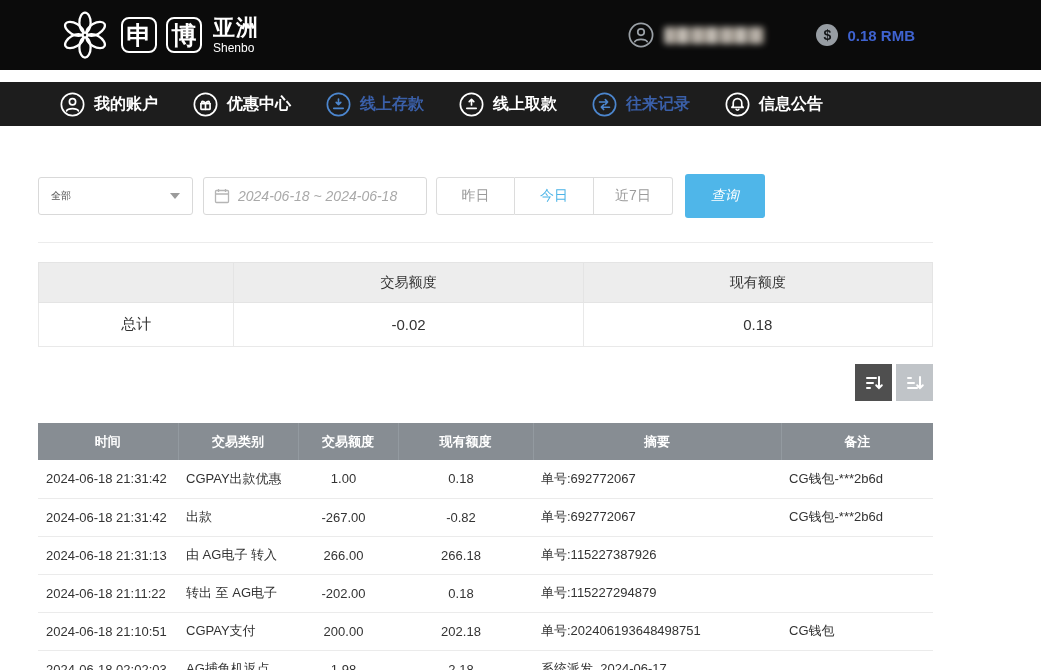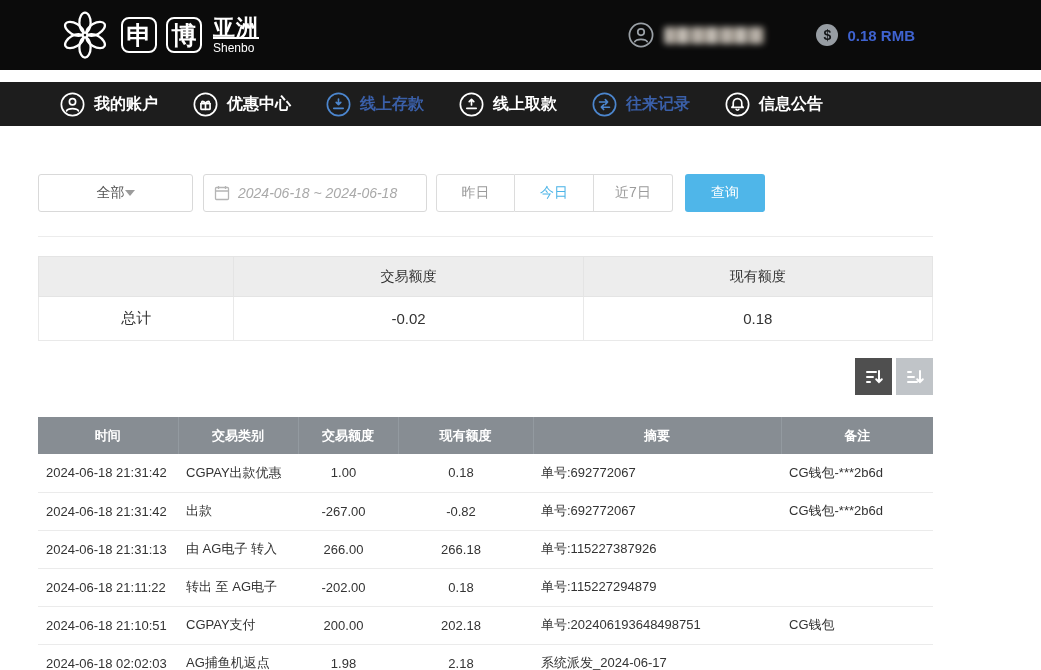--- a/index.html
+++ b/index.html
@@ -15,21 +15,21 @@
     padding: 0 126px 0 58px;
   }
   .brand { display: flex; align-items: center; gap: 9px; color: #fff; cursor: pointer; }
   .flower { display: flex; align-items: center; }
   .boxchar {
     width: 36px; height: 36px; border: 2px solid #fff; border-radius: 8px;
     display: flex; align-items: center; justify-content: center;
     font-size: 25px; font-weight: bold;
   }
   .brand-sub { line-height: 1; margin-left: 2px; }
-  .brand-region { font-size: 22px; font-weight: bold; letter-spacing: 1px; text-decoration: underline; }
+  .brand-region { font-size: 22px; font-weight: bold; letter-spacing: 1px; }
   .brand-en { font-size: 12px; margin-top: 3px; }
   .top-right { display: flex; align-items: center; gap: 52px; }
   .user-chip { display: flex; align-items: center; gap: 10px; cursor: pointer; }
   .blurred {
     width: 100px; height: 17px; border-radius: 2px;
     background: repeating-linear-gradient(90deg,#c9c2b9 0 9px,#a59c92 9px 15px,#d8d2c9 15px 23px,#8f887f 23px 29px);
     filter: blur(3px); opacity: .92;
   }
   .balance { display: flex; align-items: center; gap: 9px; color: #3f63d0; font-weight: bold; font-size: 15px; cursor: pointer; }
   .coin {
@@ -50,41 +50,42 @@
   .nav-item.active { color: #3a5fa8; }
   .nav-item.active .icon { color: #4c86ce; }
   
   .content { width: 895px; margin-left: 38px; }
   .filter-row {
     margin-top: 48px; display: flex; align-items: center;
     padding-bottom: 24px; border-bottom: 1px solid #ececec;
   }
   .select-box {
     width: 155px; height: 38px; border: 1px solid #d9d9d9; border-radius: 3px;
-    display: flex; align-items: center; justify-content: center;
-    padding: 0 12px; color: #555; font-size: 14px; cursor: pointer; background: #fff;
+    display: flex; align-items: center; justify-content: space-between;
+    padding: 0 12px; color: #555; font-size: 10px; cursor: pointer; background: #fff;
   }
   .caret { width: 0; height: 0; border-left: 5px solid transparent; border-right: 5px solid transparent; border-top: 6px solid #9b9b9b; }
   .date-box {
     width: 224px; height: 38px; border: 1px solid #d9d9d9; border-radius: 3px;
     margin-left: 10px; display: flex; align-items: center; gap: 8px;
     padding: 0 10px; color: #a9a9a9; font-size: 14px; cursor: text; background: #fff; font-style: italic;
   }
   .quick-group { display: flex; margin-left: 9px; }
   .quick-btn {
     width: 79px; height: 38px; background: #fff; border: 1px solid #dcdcdc; border-left: none;
     color: #9b9b9b; font-size: 14px; display: flex; align-items: center; justify-content: center; cursor: pointer;
   }
   .quick-btn:first-child { border-left: 1px solid #dcdcdc; border-radius: 3px 0 0 3px; }
   .quick-btn:last-child { border-radius: 0 3px 3px 0; }
   .quick-btn.active { color: #4cb4e7; }
   .search-btn {
-    width: 80px; height: 38px; background: #4fb6e9; color: #fff; border: none;
+    width: 80px; height: 44px; background: #4fb6e9; color: #fff; border: none;
     border-radius: 3px; margin-left: 12px; font-size: 14px; cursor: pointer;
     font-family: inherit;
+    font-style: italic;
   }
   
   .summary-table { width: 100%; border-collapse: collapse; margin-top: 19px; }
   .summary-table thead td {
     background: #ededed; height: 40px; text-align: center;
     font-size: 14px; color: #333; border: 1px solid #e4e4e4;
   }
   .summary-table tbody td {
     height: 44px; text-align: center; border: 1px solid #e9e9e9;
     background: #fff; font-size: 15px; color: #333;

